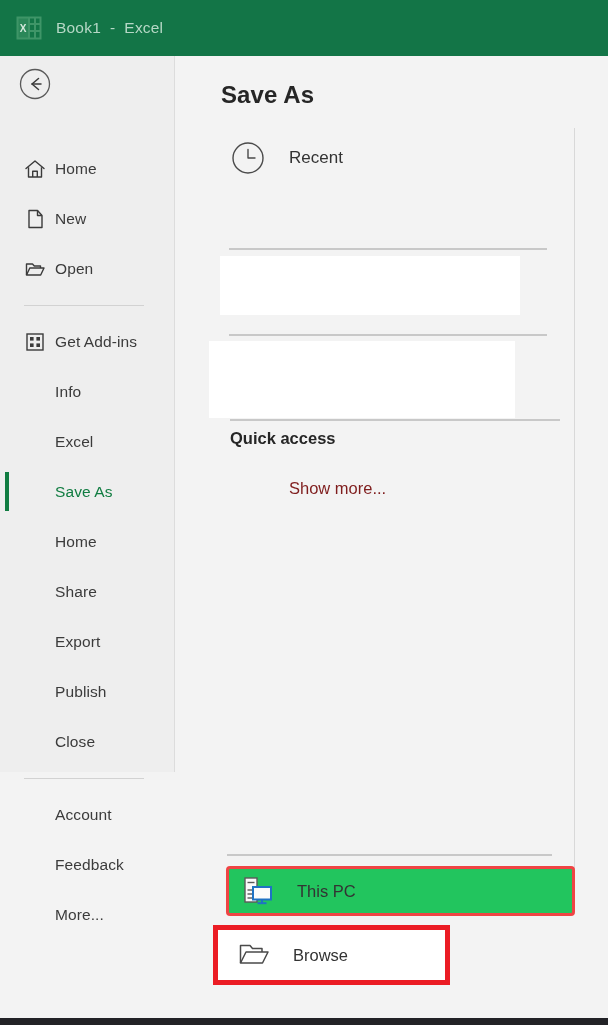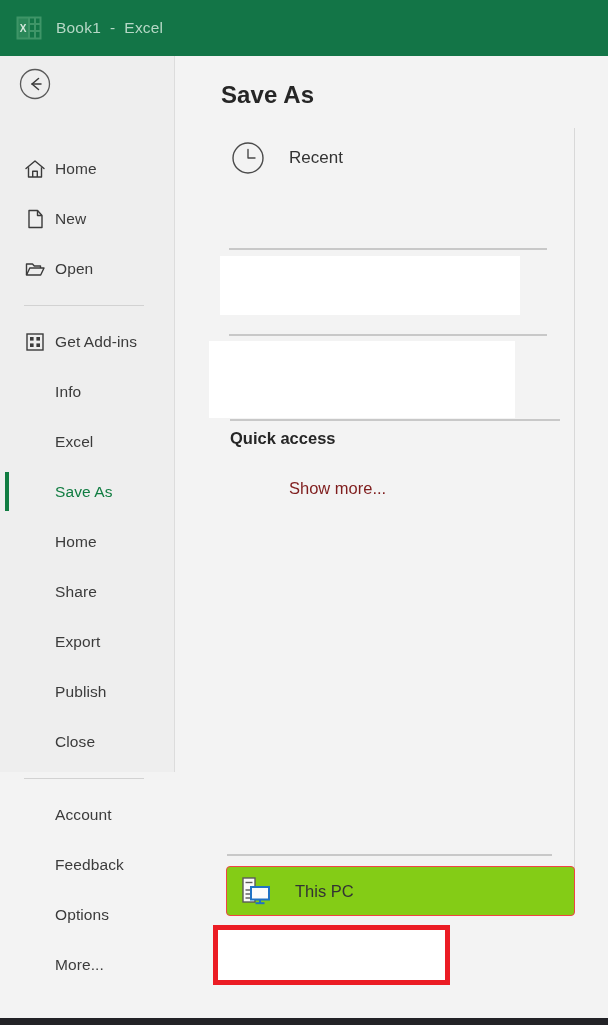--- a/index.html
+++ b/index.html
@@ -184,22 +184,22 @@
     margin-left: 12px;
     display: flex; align-items: center; justify-content: center;
   }
   .place-row .p-lbl {
     margin-left: 22px;
     font-size: 16.5px;
     color: #333333;
   }
   .place-this-pc {
     top: 66px;
-    background: #84cc16;
-    border: 1px solid #ef4444;
+    background: #22c55e;
+    border: 3px solid #ef4444;
     border-radius: 4px;
   }
   .place-add { top: 125px; }
 
   
   .annotation-box {
     position: absolute;
     left: 213px; top: 925px;
     width: 237px; height: 60px;
     border: 5px solid #eb1c24;
@@ -336,23 +336,20 @@
 
       <div class="nav-divider"></div>
 
       <div class="nav-item no-icon">
         <span class="lbl">Account</span>
       </div>
       <div class="nav-item no-icon">
         <span class="lbl">Feedback</span>
       </div>
       <div class="nav-item no-icon">
-        <span class="lbl">Options</span>
-      </div>
-      <div class="nav-item no-icon">
         <span class="lbl">More...</span>
       </div>
 
     </div>
   </div>
 
   <div class="main">
 
     <div class="page-title">Save As</div>
 
@@ -407,16 +404,25 @@
             <line x1="4.5" y1="9.6" x2="16" y2="9.6" stroke="#2eae62" stroke-width="2"></line>
           </svg>
         </span>
         <span class="p-lbl">Add a Place</span>
       </div>
 
     </div>
   </div>
 
   <div class="annotation-box"></div>
+  <div class="place-browse-content">
+    <span class="p-ico">
+      <svg viewBox="0 0 34 34" width="34" height="34">
+        <path d="M3.5 25 V7.5 H13 L15.5 10.5 H25 V14" fill="none" stroke="#4a4a4a" stroke-width="1.5" stroke-linejoin="round"></path>
+        <path d="M3.5 25 L9 14 H31 L25.5 25 Z" fill="none" stroke="#4a4a4a" stroke-width="1.5" stroke-linejoin="round"></path>
+      </svg>
+    </span>
+    <span class="p-lbl">Browse</span>
+  </div>
 
   <div class="bottom-strip"></div>
 
 </div>
 
 </body></html>

